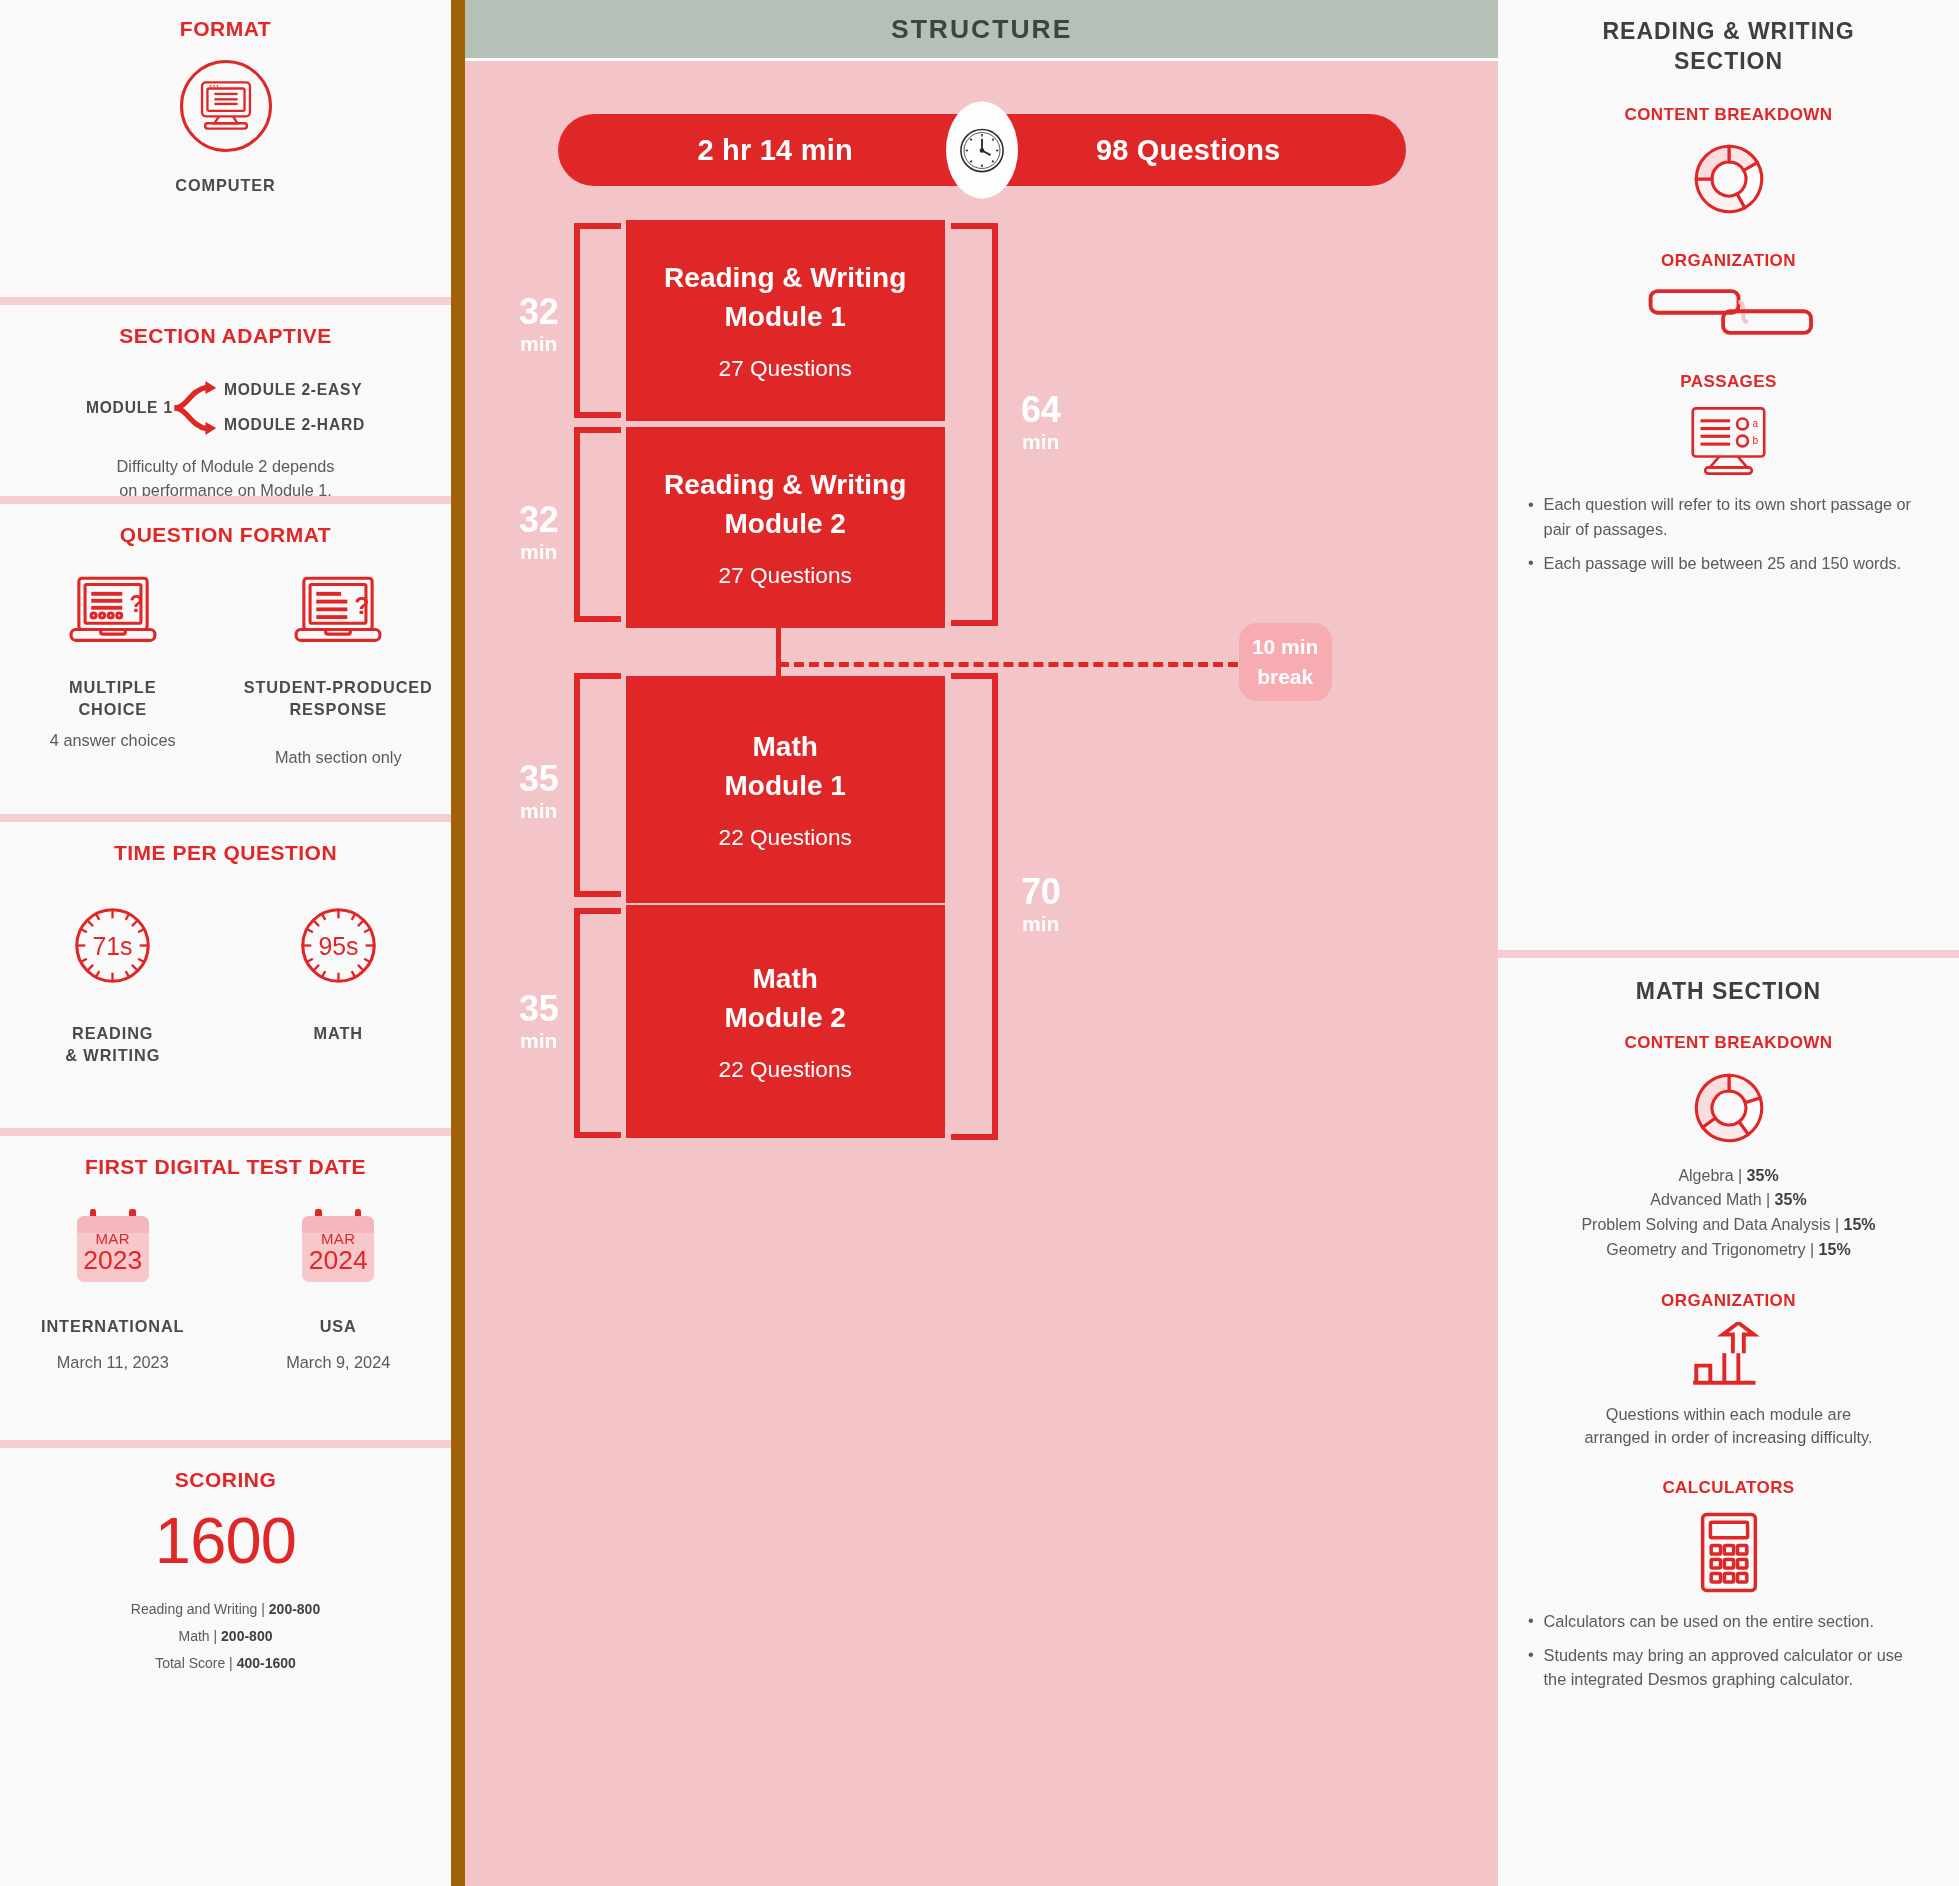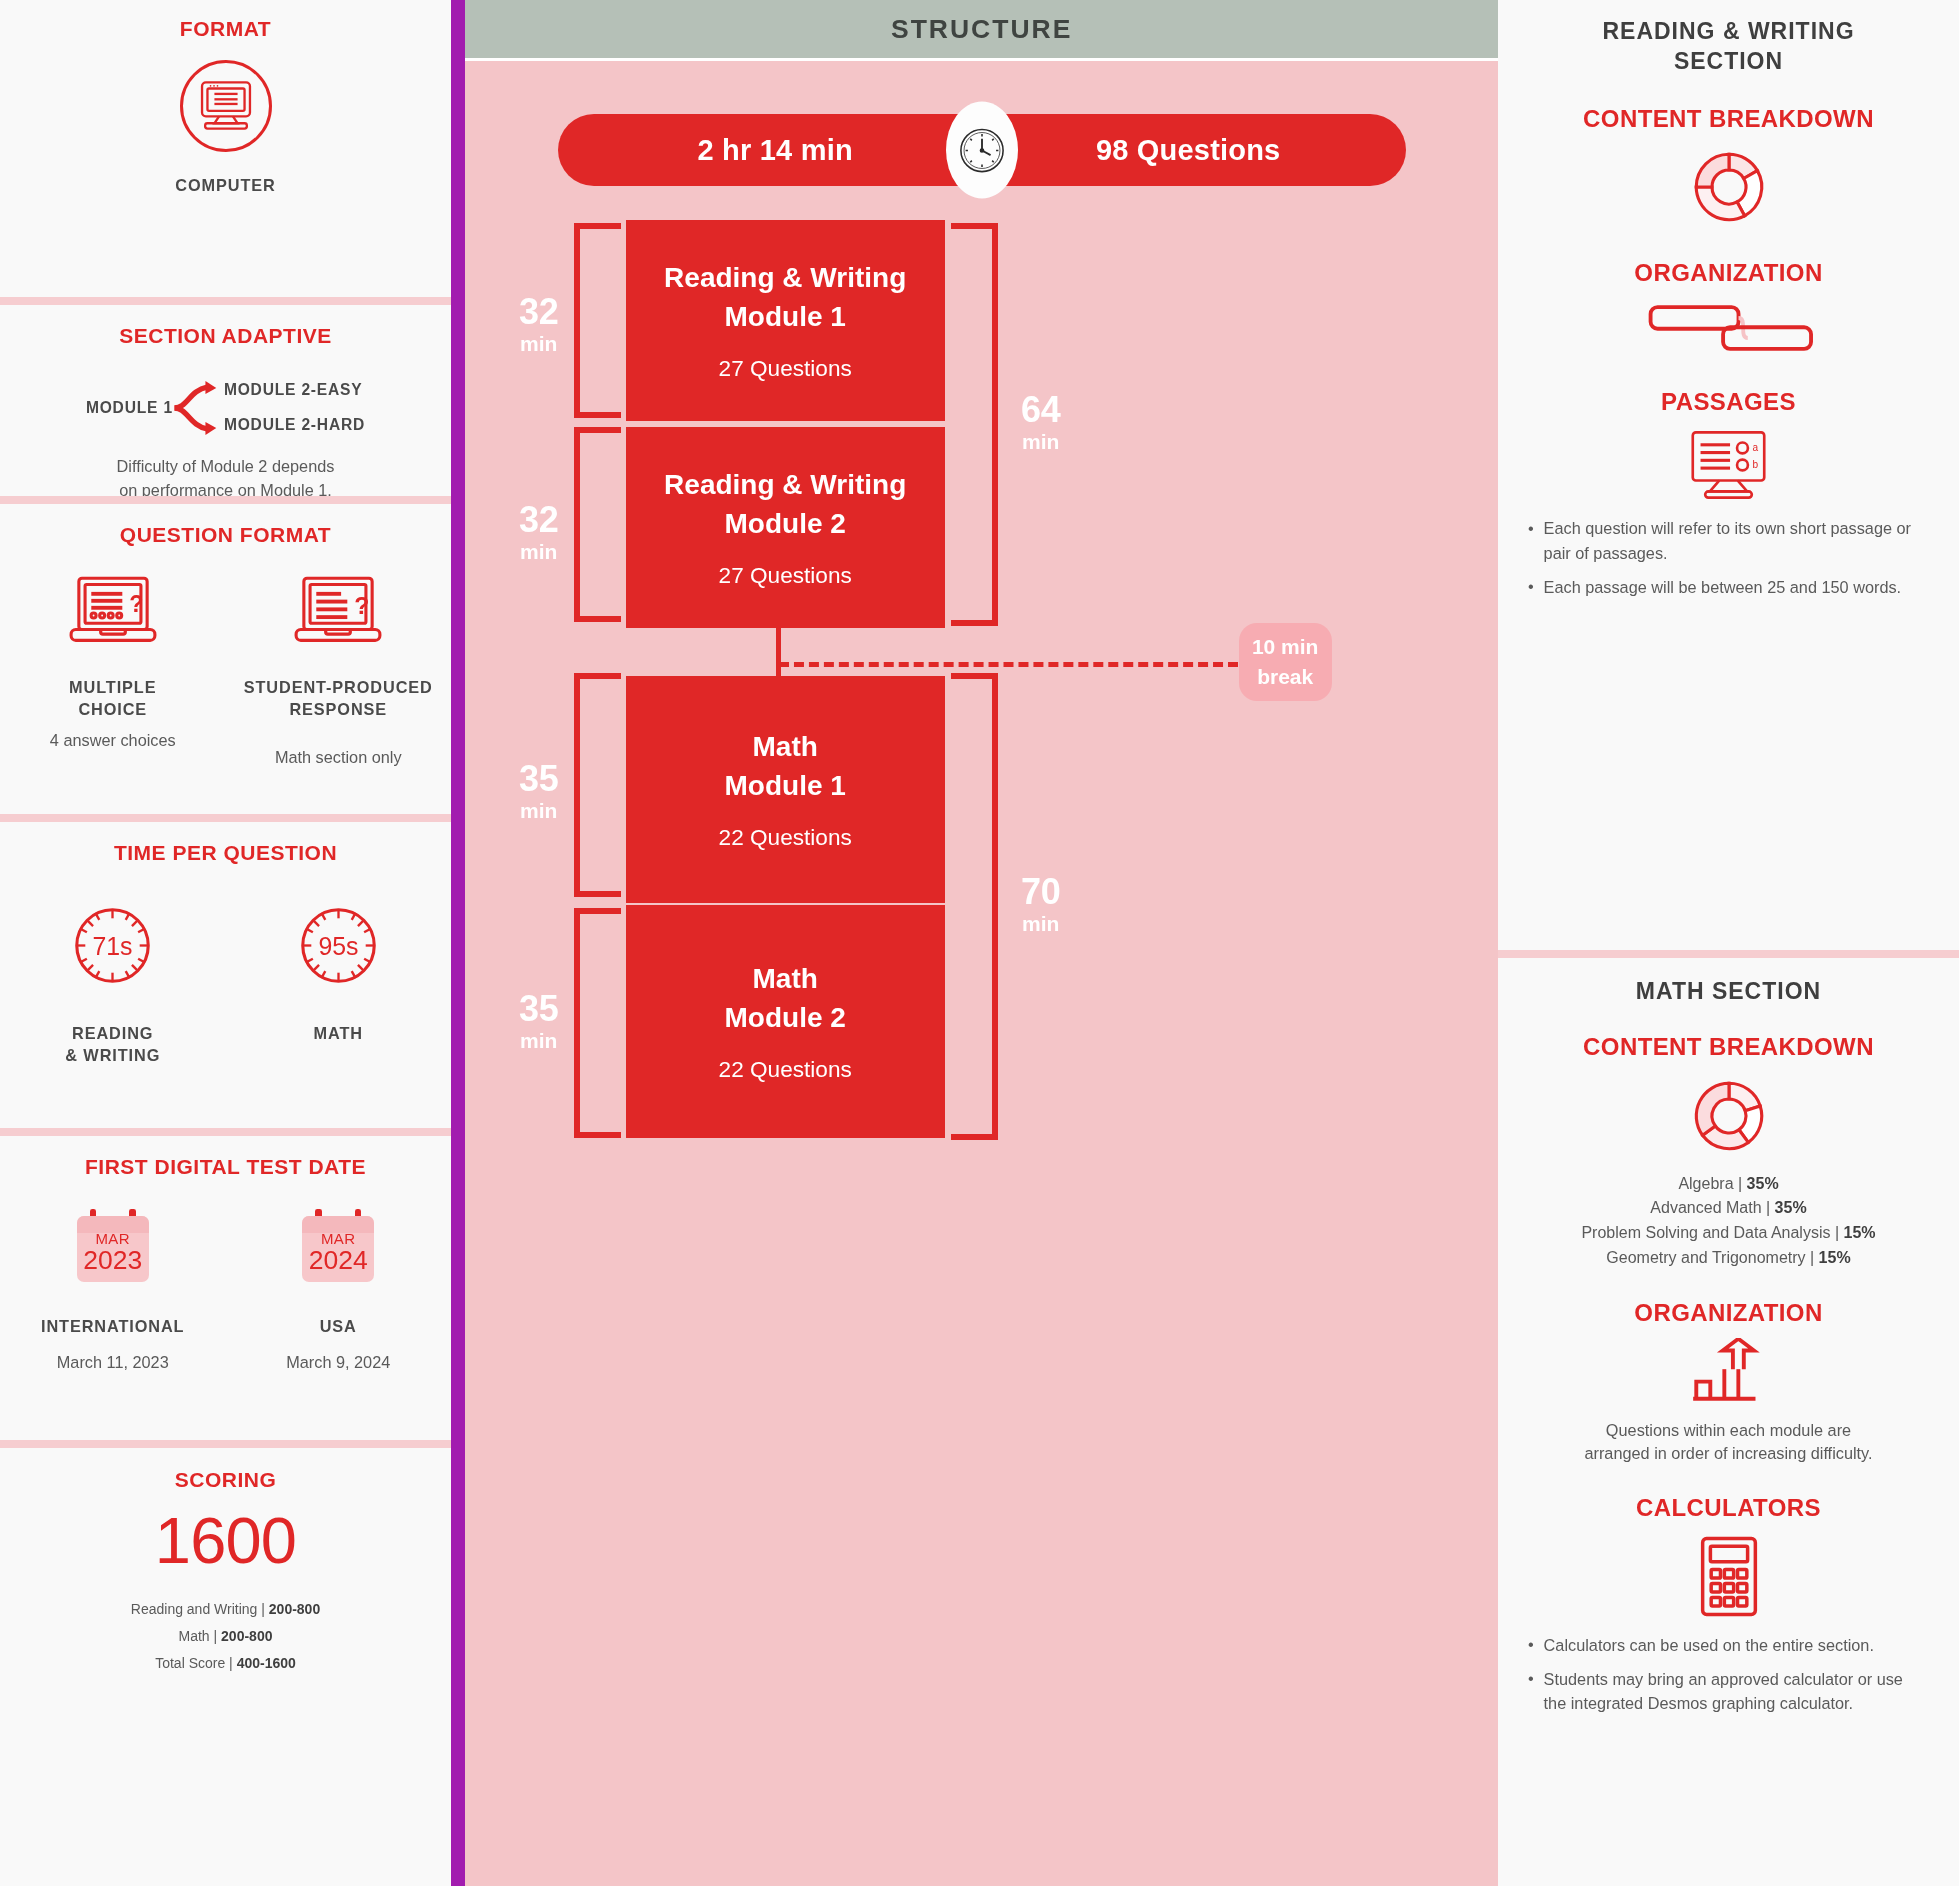--- a/index.html
+++ b/index.html
@@ -5,21 +5,21 @@
   * { box-sizing: border-box; margin: 0; padding: 0; }
   html, body { width: 1959px; height: 1887px; }
   body {
     font-family: "Liberation Sans", sans-serif;
     background: #ffffff;
     display: flex;
     overflow: hidden;
   }
 
   
-  .col-left   { width: 465px;  height: 1887px; background: #a21caf; position: relative; display: flex; flex-direction: column; }
+  .col-left   { width: 465px;  height: 1887px; background: #a16207; position: relative; display: flex; flex-direction: column; }
   .col-center { width: 1034px; height: 1887px; background: #ffffff; position: relative; }
   .col-right  { width: 461px;  height: 1887px; background: #ffffff; position: relative; display: flex; flex-direction: column; }
 
   
   .lpanel {
     background: #f9f9f9;
     width: 451px;
     position: relative;
   }
   .lpanel + .lpanel { border-top: 8.6px solid #f6cdd0; }
@@ -145,21 +145,21 @@
   }
 
   
   .rpanel { background:#f9f9f9; width:461px; position:relative; }
   .rpanel + .rpanel { border-top:8.6px solid #f6cdd0; }
   .rhead {
     color:#3f3f3f; font-weight:bold; font-size:23px; letter-spacing:1px;
     text-align:center; line-height:1.3;
   }
   .rsub {
-    color:#e02727; font-weight:bold; font-size:24px; letter-spacing:0.4px; text-align:center;
+    color:#e02727; font-weight:bold; font-size:17px; letter-spacing:0.4px; text-align:center;
   }
   .rlist { color:#5a5a5a; font-size:16px; text-align:center; line-height:1.55; }
   .rlist b { color:#3f3f3f; font-weight:bold; }
   .bullets { color:#5a5a5a; font-size:16.3px; line-height:1.5; padding: 0 30px; }
   .bullets li { margin-bottom: 9.3px; list-style: none; position: relative; padding-left: 15.6px; }
   .bullets li:before { content:"•"; position:absolute; left:0; top:-0.8px; }
   .rtext { color:#5a5a5a; font-size:16.3px; text-align:center; line-height:1.45; }
 </style>
 </head>
 <body>

